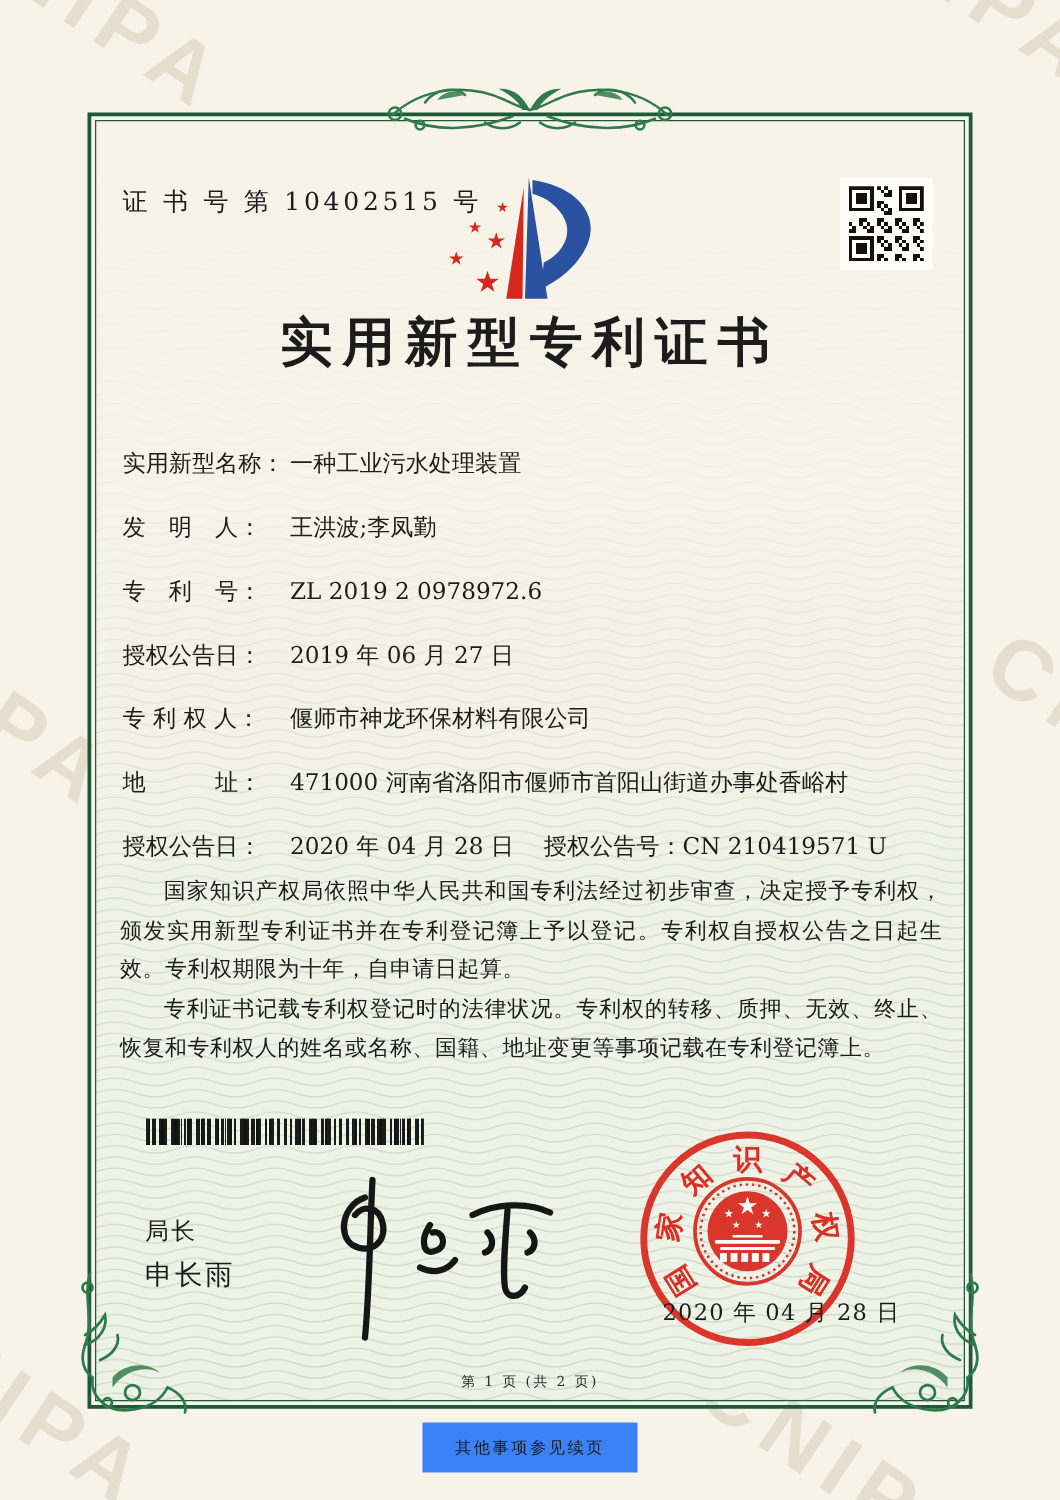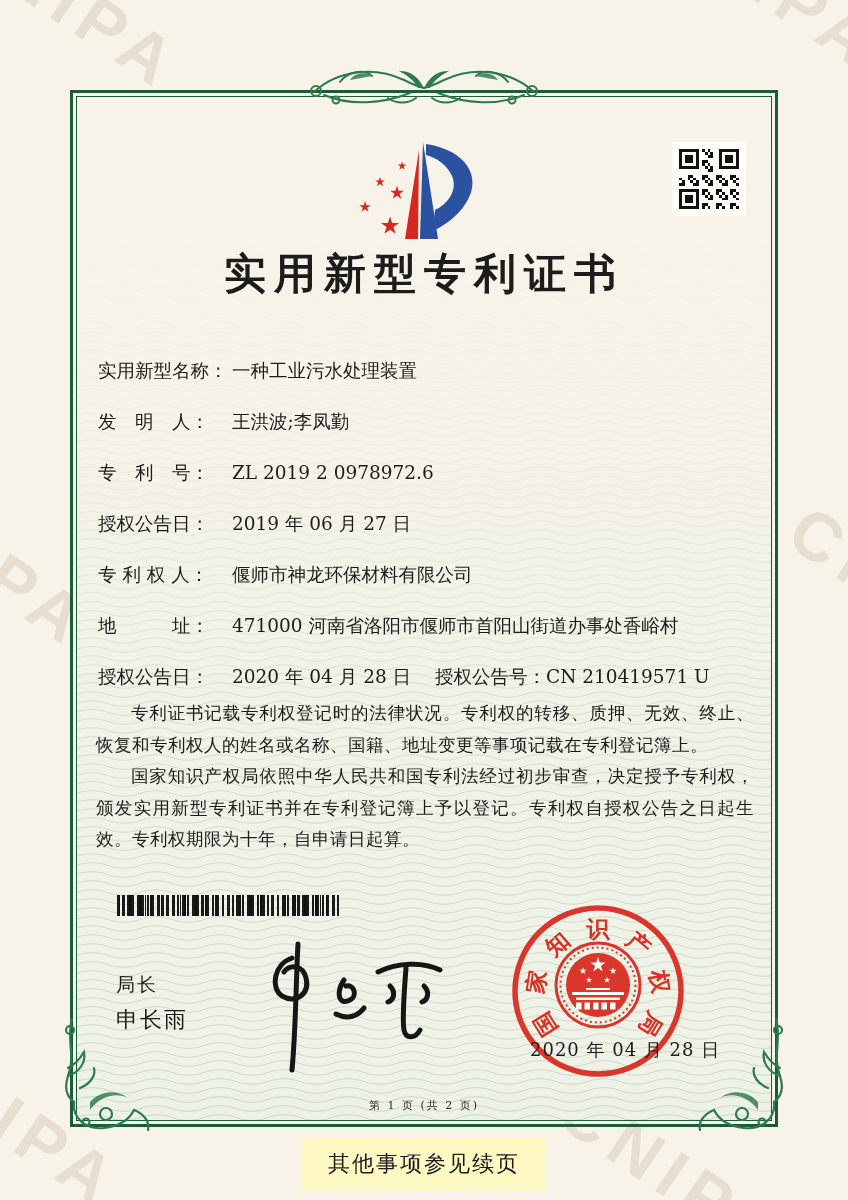--- a/index.html
+++ b/index.html
@@ -37,21 +37,21 @@
       repeating-linear-gradient(90deg,#1a1a1a 0 1px,rgba(0,0,0,0) 1px 7px),
       repeating-linear-gradient(90deg,#111 0 3px,rgba(0,0,0,0) 3px 11px); }
   .sig-title { left:116px; top:972px; font-size:19px; letter-spacing:2px; }
   .sig-name  { left:116px; top:1005px; font-size:22px; letter-spacing:2px; }
   .signature { left:248px; top:936px; }
   .seal { left:510px; top:903px; z-index:4; }
   .seal-date { left:530px; top:1038px; font-size:18px; letter-spacing:1px; z-index:5; }
   .page-num { left:0; top:1098px; width:100%; text-align:center; font-size:11px;
               letter-spacing:2px; color:#2a2a2a; }
   .footer-note { left:424px; top:1138px; transform:translateX(-50%);
-                 background:#fef9c3; padding:11px 26px; font-size:22px;
+                 background:#3b82f6; padding:11px 26px; font-size:13px;
                  letter-spacing:2px; z-index:5; }
 </style>
 </head>
 <body>
 
 <svg width="0" height="0" style="position:absolute">
   <defs>
     <polygon id="star" points="0,-10 2.25,-3.09 9.51,-3.09 3.63,1.18 5.88,8.09 0,3.82 -5.88,8.09 -3.63,1.18 -9.51,-3.09 -2.25,-3.09"></polygon>
   </defs>
 </svg>
@@ -125,20 +125,21 @@
       <circle cx="50" cy="96" r="6"></circle>
       <path d="M34,92 C44,78 60,74 72,80 C60,70 42,74 34,84 Z" fill="#4f8f63" stroke="none"></path>
       <path d="M78,92 C88,96 94,104 92,112"></path>
       <path d="M24,70 C34,66 40,58 38,50"></path>
       <circle cx="30" cy="104" r="3.5"></circle>
     </g>
   </svg>
 
   <div class="content">
 
+    <div class="abs cert-no">证 书 号 第 10402515 号</div>
 
     <svg class="abs logo" width="146" height="114" viewBox="0 0 146 114">
       <path d="M74,8 C114,14 131,41 114,67 C104,83 89,91 81,95 L83,74 C96,68 106,54 100,40 C95,29 85,22 74,19 Z" fill="#2b52a0"></path>
       <polygon points="71,6 68,103 86,103" fill="#2b52a0"></polygon>
       <polygon points="67,14 53,103 66,103" fill="#d6281e"></polygon>
       <g fill="#d6281e">
         <use href="#star" transform="translate(50,30) scale(0.45)"></use>
         <use href="#star" transform="translate(28,46) scale(0.52)"></use>
         <use href="#star" transform="translate(45,57) scale(0.72)"></use>
         <use href="#star" transform="translate(13,71) scale(0.6)"></use>
@@ -173,22 +174,22 @@
       <span class="lbl">地　　　址：</span><span>471000 河南省洛阳市偃师市首阳山街道办事处香峪村</span>
     </div>
     <div class="abs row" style="top:664px">
       <span class="lbl">授权公告日：</span><span>2020 年 04 月 28 日</span>
       <span class="col2">
         <span class="lbl2">授权公告号：</span><span>CN 210419571 U</span>
       </span>
     </div>
 
     <div class="abs paras">
+      <p>国家知识产权局依照中华人民共和国专利法经过初步审查，决定授予专利权，颁发实用新型专利证书并在专利登记簿上予以登记。专利权自授权公告之日起生效。专利权期限为十年，自申请日起算。</p>
       <p>专利证书记载专利权登记时的法律状况。专利权的转移、质押、无效、终止、恢复和专利权人的姓名或名称、国籍、地址变更等事项记载在专利登记簿上。</p>
-      <p>国家知识产权局依照中华人民共和国专利法经过初步审查，决定授予专利权，颁发实用新型专利证书并在专利登记簿上予以登记。专利权自授权公告之日起生效。专利权期限为十年，自申请日起算。</p>
     </div>
 
     <div class="abs barcode"></div>
 
     <div class="abs sig-title">局长</div>
     <div class="abs sig-name">申长雨</div>
     <svg class="abs signature" width="200" height="140" viewBox="0 0 200 140">
       <g stroke="#161616" stroke-width="5" fill="none" stroke-linecap="round" stroke-linejoin="round">
         <path d="M44,22 C26,28 22,52 34,60 C48,68 62,58 58,42 C55,29 42,28 36,36"></path>
         <path d="M50,8 C48,42 48,92 44,134"></path>

